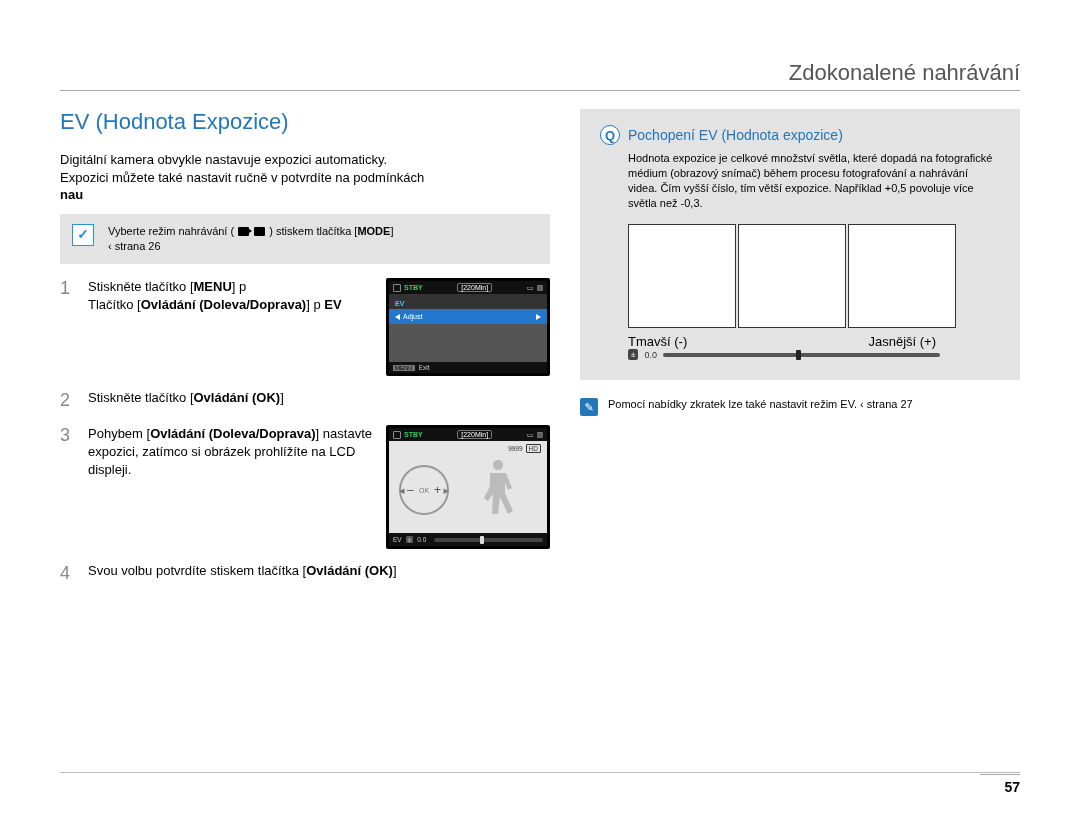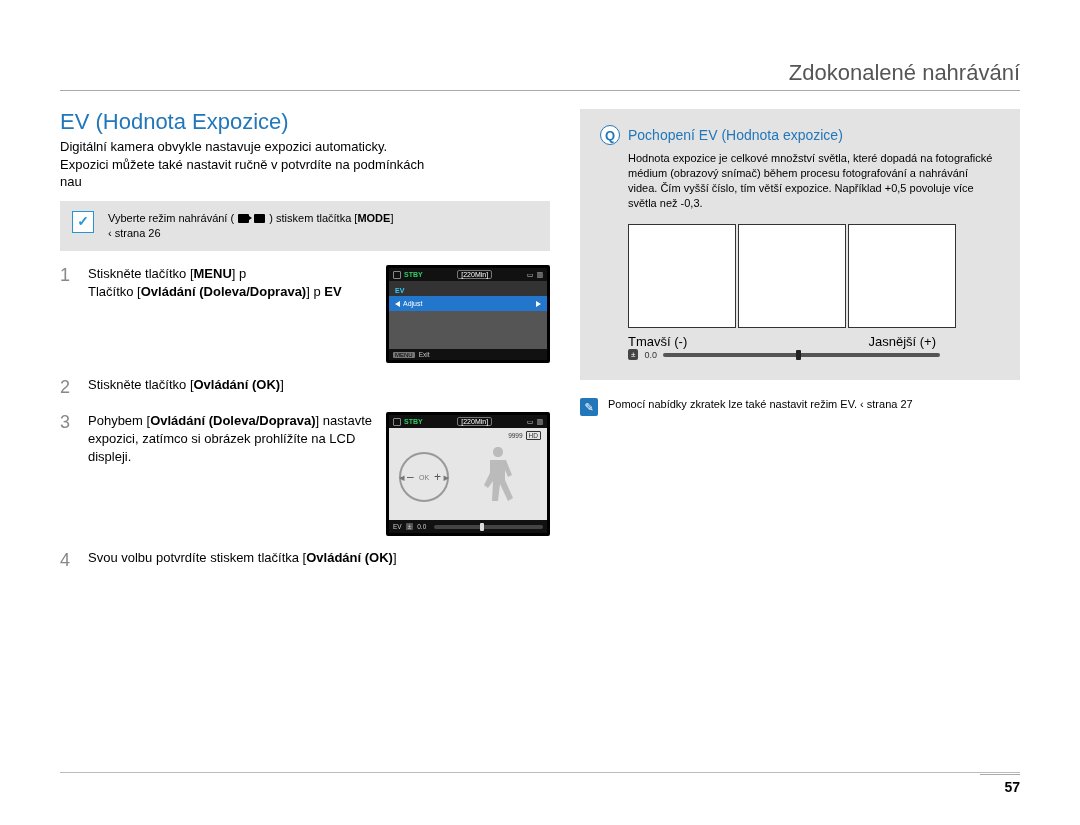--- a/index.html
+++ b/index.html
@@ -29,28 +29,28 @@
     display: flex;
     gap: 30px;
     flex: 1;
   }
   .col-left { width: 490px; }
   .col-right { flex: 1; }
   .section-title {
     color: #2277bb;
     font-size: 22px;
     font-weight: normal;
-    margin-bottom: 3px;
+    margin-bottom: 16px;
   }
   .intro {
     font-size: 13px;
     line-height: 1.35;
     margin-bottom: 10px;
   }
-  .intro .bold { font-weight: normal; display: block; }
+  .intro .bold { font-weight: bold; display: block; }
   .mode-box {
     background: #e3e3e3;
     padding: 10px 12px 10px 48px;
     font-size: 11px;
     line-height: 1.4;
     position: relative;
     margin-bottom: 14px;
   }
   .mode-box .check-icon {
     position: absolute;

